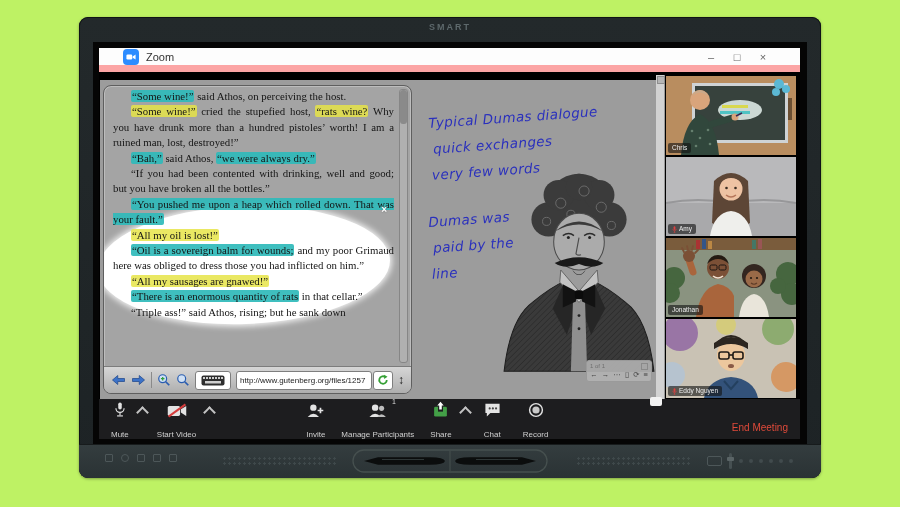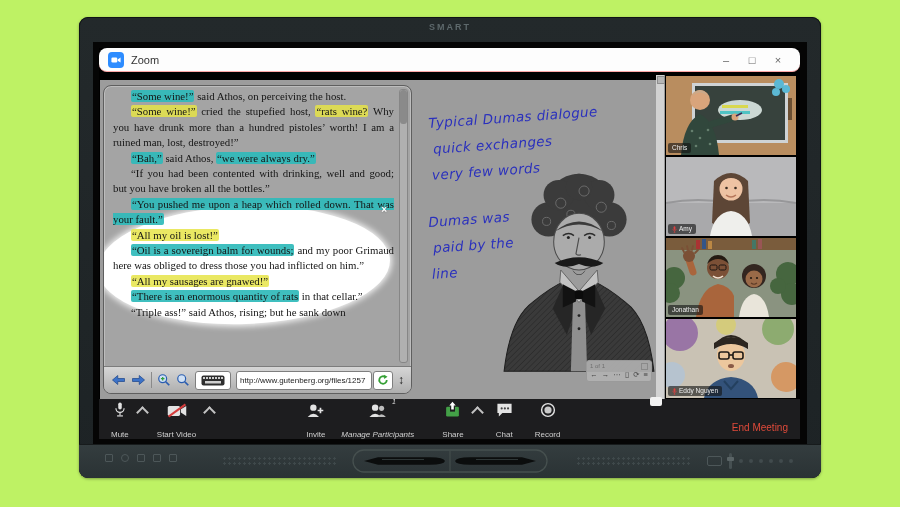--- a/index.html
+++ b/index.html
@@ -5,21 +5,21 @@
   html,body{margin:0;padding:0;background:#ffffff;font-family:"Liberation Sans",sans-serif;}
   .page{position:relative;width:900px;height:507px;background:#bef264;overflow:hidden;}
 
   
   .board{position:absolute;left:79px;top:17px;width:742px;height:461px;background:linear-gradient(#23292b,#1d2325);border-radius:9px;box-shadow:0 1px 3px rgba(0,0,0,.35), inset 0 0 0 1px #101415;}
   .bezel-logo{position:absolute;top:5px;left:0;width:100%;text-align:center;color:#5d686b;font-size:9px;font-weight:bold;letter-spacing:2px;}
   .screen{position:absolute;left:14px;top:25px;width:714px;height:403px;background:#050505;}
 
   
   .zoom-window{position:absolute;left:6px;top:6px;width:701px;height:391px;background:#000;}
-  .titlebar{position:absolute;left:0;top:0;width:100%;height:24px;background:#fdfdfd;border-bottom:1px solid #fca5a5;display:flex;align-items:center;box-sizing:border-box;padding:0 9px;border-radius:8px;}
+  .titlebar{position:absolute;left:0;top:0;width:100%;height:24px;background:#fdfdfd;border-bottom:7px solid #fca5a5;display:flex;align-items:center;box-sizing:border-box;padding:0 24px;}
   .zoom-appicon{width:16px;height:16px;border-radius:4px;background:#2d8cff;display:flex;align-items:center;justify-content:center;margin-right:7px;}
   .titlebar .title{font-size:11px;color:#333;}
   .win-controls{margin-left:auto;display:flex;gap:0;}
   .win-btn{width:26px;text-align:center;font-size:11px;color:#666;cursor:default;line-height:22px;}
 
   .content{position:absolute;left:0;top:24px;width:701px;height:327px;background:#000;}
 
   
   .whiteboard{position:absolute;left:1px;top:8px;width:556px;height:319px;background:#9c9c9c;overflow:hidden;}
 
@@ -437,34 +437,34 @@
             <span class="tb-icon">
               <svg width="17" height="15" viewBox="0 0 24 20">
                   <circle cx="9" cy="6" r="4.5" fill="#e3e3e3"></circle>
                   <path d="M1 19 q8,-9 16,0 Z" fill="#e3e3e3"></path>
                   <path d="M19 6 v8 M15 10 h8" stroke="#e3e3e3" stroke-width="2.4"></path>
                 </svg>
             </span>
             <span>Invite</span>
           </div>
 
-          <div class="tb-item" style="margin-left:16px;font-style:italic;">
+          <div class="tb-item" style="margin-left:16px;">
             <span class="tb-icon">
               <svg width="20" height="15" viewBox="0 0 28 20">
                   <circle cx="10" cy="6" r="4.5" fill="#e3e3e3"></circle>
                   <path d="M2 19 q8,-9 16,0 Z" fill="#e3e3e3"></path>
                   <circle cx="19" cy="7" r="3.6" fill="#bdbdbd"></circle>
                   <path d="M13 19 q6,-7.5 12,0 Z" fill="#bdbdbd"></path>
                 </svg>
               <span class="count-badge">1</span>
             </span>
             <span>Manage Participants</span>
           </div>
 
-          <div class="tb-item" style="margin-left:28px;">
+          <div class="tb-item" style="margin-left:16px;">
             <span class="tb-icon">
               <svg width="17" height="17" viewBox="0 0 24 24">
                   <rect x="3" y="8" width="18" height="14" rx="2" fill="#43a047"></rect>
                   <rect x="8.5" y="8" width="7" height="7" fill="#1d1d1f"></rect>
                   <path d="M12 1 L16.5 6.5 H13.8 V12 H10.2 V6.5 H7.5 Z" fill="#ffffff"></path>
                 </svg>
             </span>
             <span>Share</span>
           </div>
           <span class="chev"></span>

